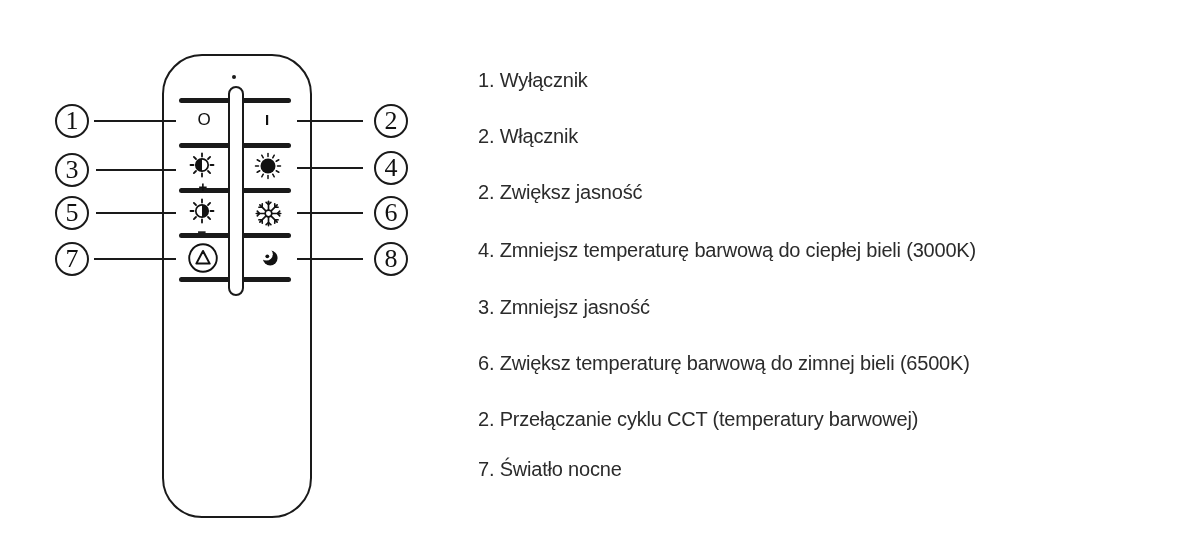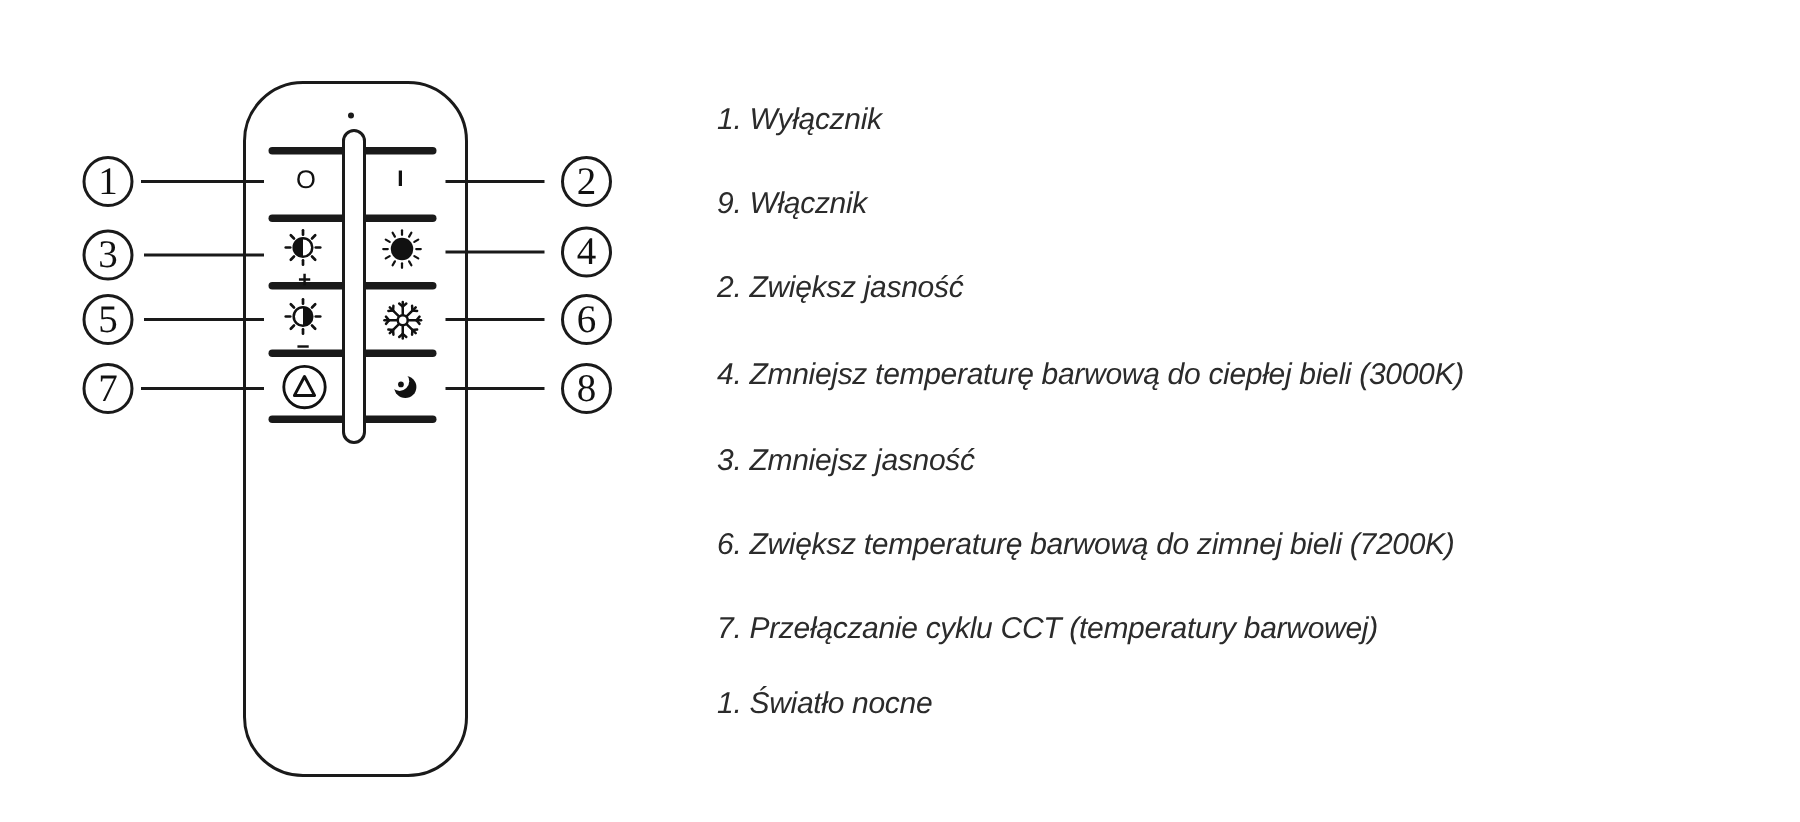--- a/index.html
+++ b/index.html
@@ -55,21 +55,20 @@
   }
   .callout-line {
     height: 2px; background: #1a1a1a; z-index: 5;
   }
 
   
   .legend-item {
     left: 478px; white-space: nowrap;
     font-size: 20px; letter-spacing: -0.2px; line-height: 26px;
     color: #2b2b2b;
-    font-style: italic;
   }
 </style>
 </head>
 <body>
 
 <div class="canvas">
 
   <div class="abs remote-body"></div>
   <div class="abs remote-dot"></div>
 
@@ -199,22 +198,22 @@
   <div class="abs callout" style="left:55px;top:153px">3</div>
   <div class="abs callout" style="left:55px;top:196px">5</div>
   <div class="abs callout" style="left:55px;top:242px">7</div>
   <div class="abs callout" style="left:374px;top:104px">2</div>
   <div class="abs callout" style="left:374px;top:151px">4</div>
   <div class="abs callout" style="left:374px;top:196px">6</div>
   <div class="abs callout" style="left:374px;top:242px">8</div>
 
   <div>
     <div class="abs legend-item" style="top:67px">1. Wyłącznik</div>
-    <div class="abs legend-item" style="top:123px">9. Włącznik</div>
+    <div class="abs legend-item" style="top:123px">2. Włącznik</div>
     <div class="abs legend-item" style="top:179px">2. Zwiększ jasność</div>
     <div class="abs legend-item" style="top:237px">4. Zmniejsz temperaturę barwową do ciepłej bieli (3000K)</div>
     <div class="abs legend-item" style="top:294px">3. Zmniejsz jasność</div>
-    <div class="abs legend-item" style="top:350px">6. Zwiększ temperaturę barwową do zimnej bieli (7200K)</div>
-    <div class="abs legend-item" style="top:406px">7. Przełączanie cyklu CCT (temperatury barwowej)</div>
-    <div class="abs legend-item" style="top:456px">1. Światło nocne</div>
+    <div class="abs legend-item" style="top:350px">6. Zwiększ temperaturę barwową do zimnej bieli (6500K)</div>
+    <div class="abs legend-item" style="top:406px">2. Przełączanie cyklu CCT (temperatury barwowej)</div>
+    <div class="abs legend-item" style="top:456px">7. Światło nocne</div>
   </div>
 
 </div>
 
 </body></html>

